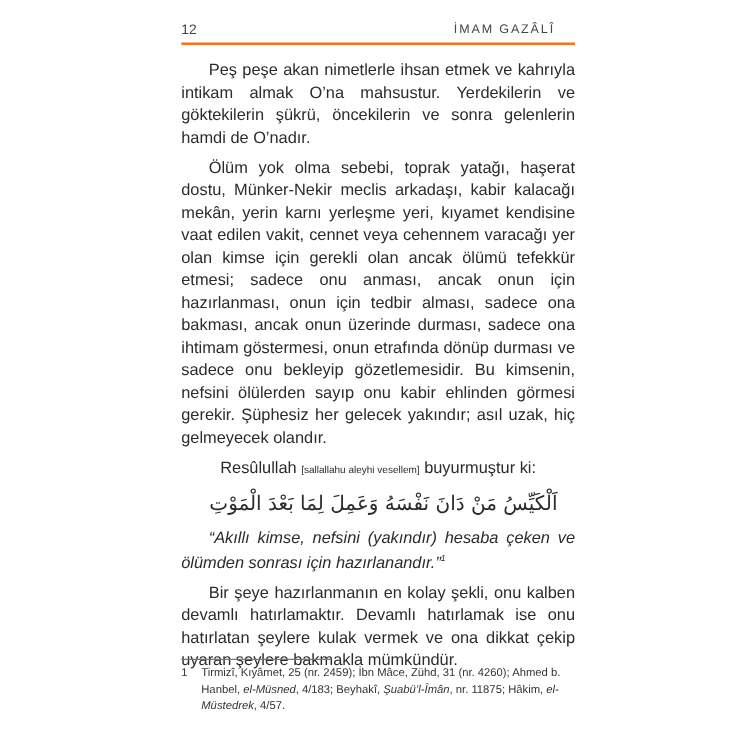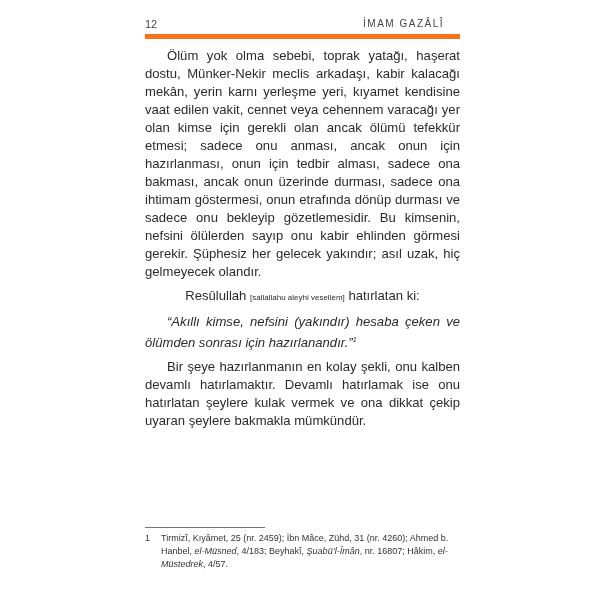--- a/index.html
+++ b/index.html
@@ -1,20 +1,20 @@
 <!DOCTYPE html>
 <html><head>
 <meta charset="utf-8">
 <style>
   html, body { margin:0; padding:0; background:#ffffff; }
   body { width:600px; height:600px; position:relative; overflow:hidden;
          font-family:"Liberation Sans", "DejaVu Sans", sans-serif; color:#2b2b2b; }
   .page { position:absolute; left:145px; top:0; width:315px; }
   .header { position:absolute; left:0; top:18px; width:315px; height:16px;
-            border-bottom:5px solid #f97316; font-size:11px; color:#444; }
+            border-bottom:2px solid #f97316; font-size:11px; color:#444; }
   .header .num { position:absolute; left:0; top:0; }
   .header .title { position:absolute; right:16px; top:0; letter-spacing:1.5px; font-size:10px; }
   .body { position:absolute; left:0; top:47px; width:315px; font-size:13.1px; line-height:18px; }
   .body p { margin:0 0 6px 0; text-indent:22px; text-align:justify; text-align-last:auto; }
   .small { font-size:8px; }
   .arabic { direction:rtl; text-align:right; font-family:"DejaVu Sans", serif; font-size:16px;
             line-height:24px; margin:2px 0 4px 0; padding-right:14px; text-indent:0 !important; }
   .quote { font-style:italic; }
   .fn-rule { position:absolute; left:0; top:527px; width:120px; border-top:1px solid #777; }
   .footnote { position:absolute; left:0; top:532px; width:315px; font-size:9px; line-height:13px; color:#333; }
@@ -25,24 +25,26 @@
 </head>
 <body>
 
 <div class="page">
   <div class="header">
     <span class="num">12</span>
     <span class="title">İMAM GAZÂLÎ</span>
   </div>
 
   <div class="body">
+    <p>Peş peşe akan nimetlerle ihsan etmek ve kahrıyla intikam almak O’na mahsustur. Yerdekilerin ve göktekilerin şükrü, öncekilerin ve sonra gelenlerin hamdi de O’nadır.</p>
     <p>Ölüm yok olma sebebi, toprak yatağı, haşerat dostu, Münker-Nekir meclis arkadaşı, kabir kalacağı mekân, yerin karnı yerleşme yeri, kıyamet kendisine vaat edilen vakit, cennet veya cehennem varacağı yer olan kimse için gerekli olan ancak ölümü tefekkür etmesi; sadece onu anması, ancak onun için hazırlanması, onun için tedbir alması, sadece ona bakması, ancak onun üzerinde durması, sadece ona ihtimam göstermesi, onun etrafında dönüp durması ve sadece onu bekleyip gözetlemesidir. Bu kimsenin, nefsini ölülerden sayıp onu kabir ehlinden görmesi gerekir. Şüphesiz her gelecek yakındır; asıl uzak, hiç gelmeyecek olandır.</p>
-    <p style="text-align:center;text-indent:0;"><span>Resûlullah </span><span class="small">[sallallahu aleyhi vesellem]</span><span> hatırlatan ki:</span></p>
+    <p style="text-align:center;text-indent:0;"><span>Resûlullah </span><span class="small">[sallallahu aleyhi vesellem]</span><span> buyurmuştur ki:</span></p>
+    <p class="arabic">اَلْكَيِّسُ مَنْ دَانَ نَفْسَهُ وَعَمِلَ لِمَا بَعْدَ الْمَوْتِ</p>
     <p class="quote"><span>“Akıllı kimse, nefsini (yakındır) hesaba çeken ve ölümden sonrası için hazırlanandır.”</span><sup>1</sup></p>
     <p>Bir şeye hazırlanmanın en kolay şekli, onu kalben devamlı hatırlamaktır. Devamlı hatırlamak ise onu hatırlatan şeylere kulak vermek ve ona dikkat çekip uyaran şeylere bakmakla mümkündür.</p>
   </div>
 
   <div class="fn-rule"></div>
   <div class="footnote">
     <span class="fnnum">1</span>
-    <div class="fntext"><span>Tirmizî, Kıyâmet, 25 (nr. 2459); İbn Mâce, Zühd, 31 (nr. 4260); Ahmed b. Hanbel, </span><i>el-Müsned</i><span>, 4/183; Beyhakî, </span><i>Şuabü’l-Îmân</i><span>, nr. 16807; Hâkim, </span><i>el-Müstedrek</i><span>, 4/57.</span></div>
+    <div class="fntext"><span>Tirmizî, Kıyâmet, 25 (nr. 2459); İbn Mâce, Zühd, 31 (nr. 4260); Ahmed b. Hanbel, </span><i>el-Müsned</i><span>, 4/183; Beyhakî, </span><i>Şuabü’l-Îmân</i><span>, nr. 11875; Hâkim, </span><i>el-Müstedrek</i><span>, 4/57.</span></div>
   </div>
 </div>
 
 </body></html>

